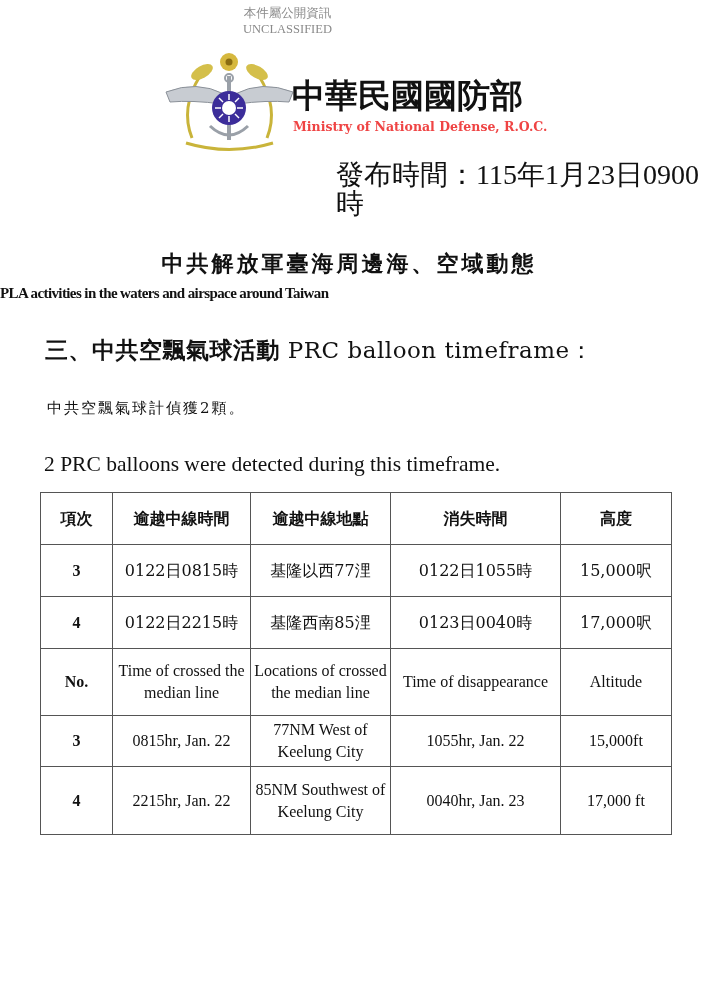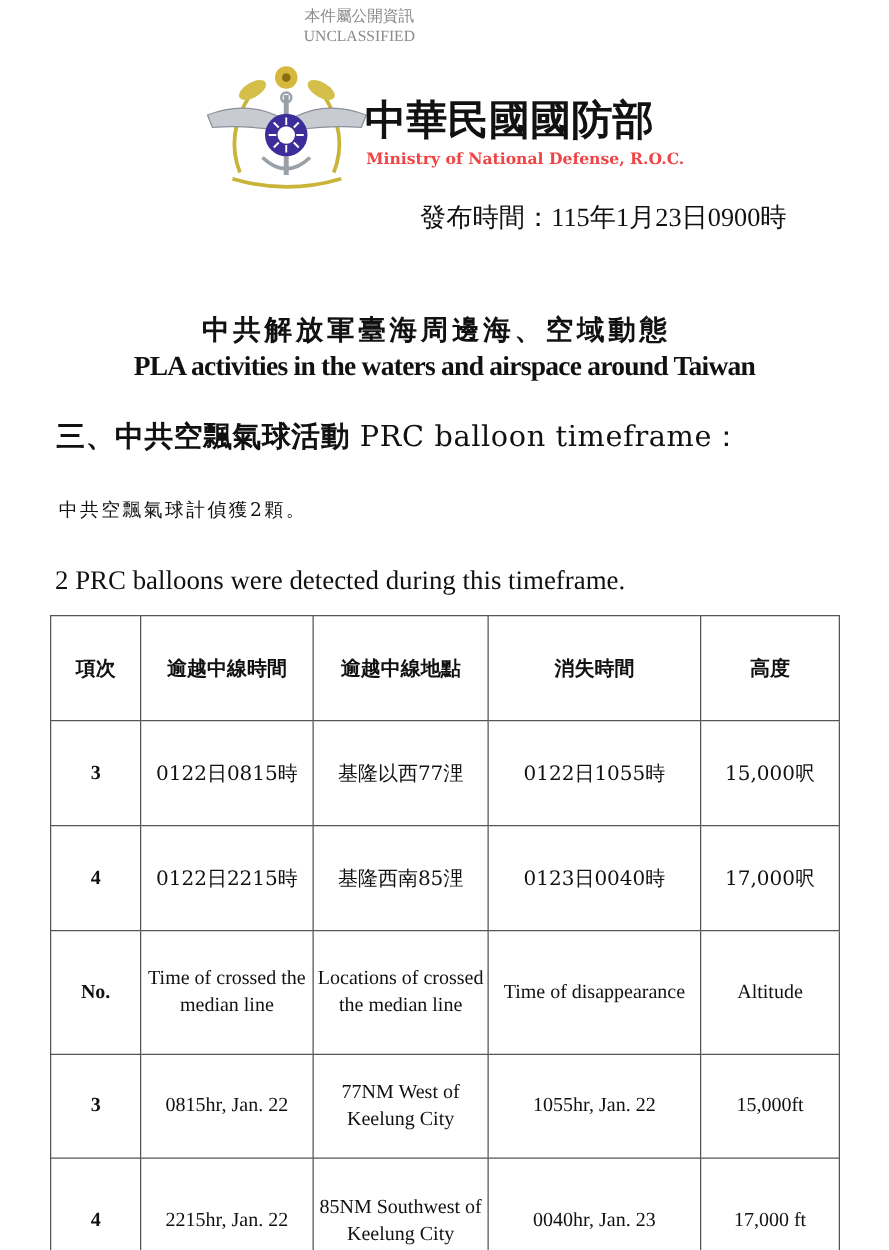--- a/index.html
+++ b/index.html
@@ -2,29 +2,29 @@
 <html><head>
 <meta charset="utf-8">
 <style>
   html, body { margin:0; padding:0; background:#ffffff; }
   body { width:711px; height:1000px; position:relative; overflow:hidden; font-family:"Liberation Serif", "DejaVu Serif", serif; color:#111; }
   .classification { position:absolute; top:5px; left:0; width:575px; text-align:center; color:#8a8a8a; font-size:12.5px; line-height:16px; }
   .logo-block { position:absolute; top:48px; left:162px; width:400px; height:106px; }
   .emblem { position:absolute; left:0; top:0; width:135px; height:106px; }
   .org-zh { position:absolute; left:130px; top:28px; font-family:"DejaVu Sans", sans-serif; font-size:33px; font-weight:bold; letter-spacing:0px; color:#111; line-height:40px;text-align:center; }
   .org-en { position:absolute; left:131px; top:71px; font-family:"DejaVu Serif", serif; font-size:12.5px; font-weight:bold; color:#ef4444; white-space:nowrap; }
-  .release { position:absolute; left:336px; top:160px; font-size:21px; line-height:29px; }
+  .release { position:absolute; left:336px; top:160px; font-size:28px; line-height:29px; }
   .title-zh { position:absolute; top:250px; left:0; width:698px; text-align:center; font-size:22px; font-weight:bold; letter-spacing:3px; line-height:28px; }
-  .title-en { position:absolute; top:279px; left:0; width:711px; text-align:center; font-size:22px; font-weight:bold; letter-spacing:-0.6px; line-height:28px; }
+  .title-en { position:absolute; top:279px; left:0; width:711px; text-align:left; font-size:15px; font-weight:bold; letter-spacing:-0.6px; line-height:28px; }
   .section { position:absolute; top:335px; left:45px; font-size:23px; line-height:30px; white-space:nowrap; font-family:"DejaVu Serif", serif; letter-spacing:0.5px; }
   .section b { font-weight:bold; }
   .summary-zh { position:absolute; top:394px; left:47px; font-size:15px; letter-spacing:2px; line-height:28px; font-family:"DejaVu Serif", serif; }
   .summary-en { position:absolute; top:450px; left:44px; font-size:21.5px; line-height:28px; }
   table.data { position:absolute; top:492px; left:40px; width:631px; border-collapse:collapse; table-layout:fixed; }
-  table.data td { border:1.3px solid #555; text-align:center; vertical-align:middle; font-size:16px; line-height:22px; padding:16px 2px; }
+  table.data td { border:1.3px solid #555; text-align:center; vertical-align:middle; font-size:16px; line-height:22px; padding:0 2px; }
   td.zh { font-family:"DejaVu Serif", serif; font-size:15px; }
   td.hd { font-weight:bold; }
   td.num { font-weight:bold; font-size:17px; }
   tr.r1 td { height:51px; }
   tr.r2 td, tr.r3 td { height:51px; }
   tr.r4 td { height:66px; }
   tr.r5 td { height:50px; }
   tr.r6 td { height:67px; }
 </style>
 </head>

